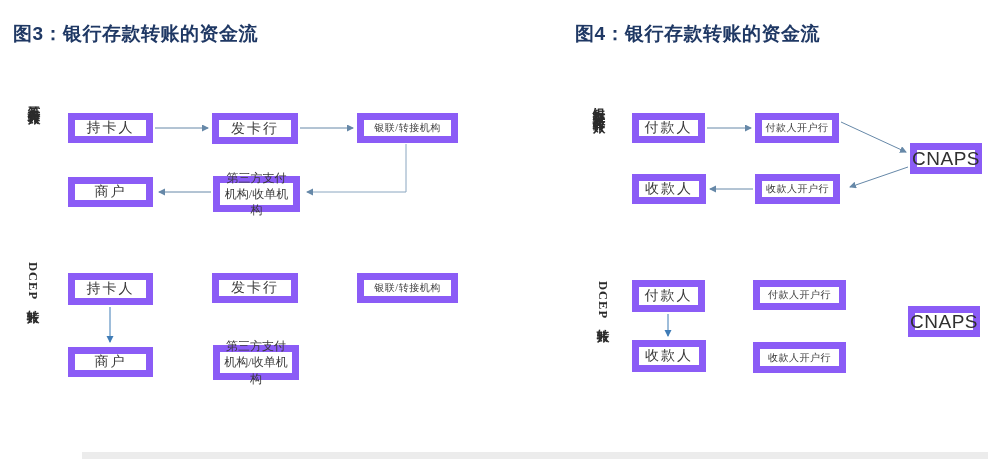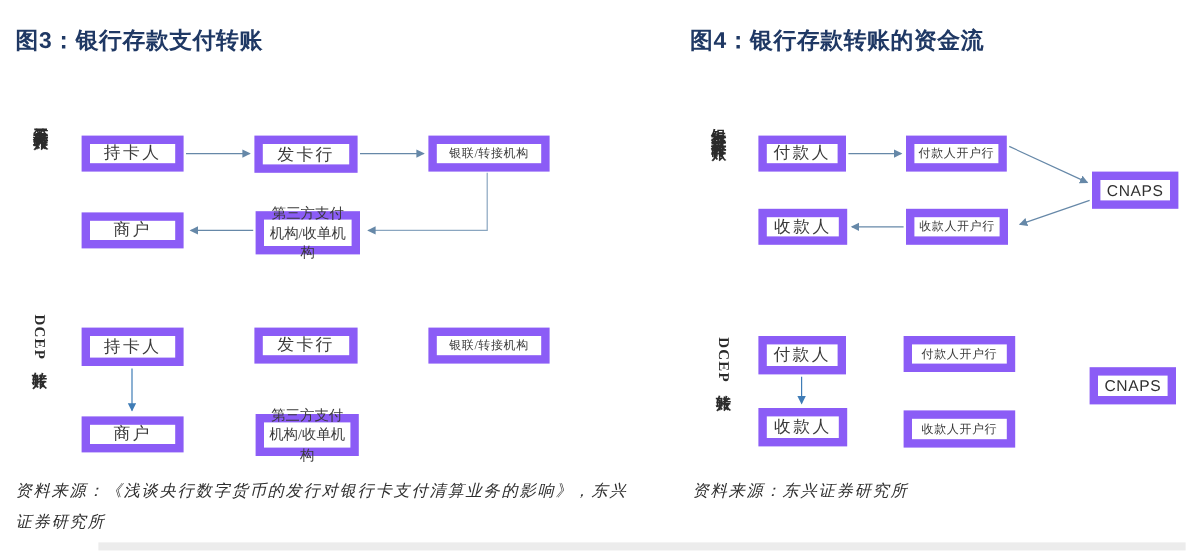--- a/index.html
+++ b/index.html
@@ -20,35 +20,35 @@
   .vlabel.tall{letter-spacing:2px;}
   .node{
     position:absolute;box-sizing:border-box;background:#ffffff;
     border:7px solid #8b5cf6;display:flex;align-items:center;justify-content:center;
     text-align:center;color:#3a3a3a;
     font-family:"Liberation Serif","DejaVu Serif",serif;
   }
   .node.big{font-size:14px;letter-spacing:2px;}
   .node.small{font-size:10px;letter-spacing:0.5px;}
   .node.multi{font-size:12px;line-height:1.35;padding:1px 3px;letter-spacing:0;}
-  .node.latin{font-family:"Liberation Sans","DejaVu Sans",sans-serif;font-size:13px;letter-spacing:0.5px;color:#303030;}
+  .node.latin{font-family:"Liberation Sans","DejaVu Sans",sans-serif;font-size:19px;letter-spacing:0.5px;color:#303030;}
   #arrows{position:absolute;left:0;top:0;pointer-events:none;}
   .footnote{
     position:absolute;font-style:italic;color:#2f2f2f;
     font-family:"Liberation Serif","DejaVu Serif",serif;
     font-size:13.5px;letter-spacing:1.5px;line-height:26px;
   }
   .bottom-strip{position:absolute;left:82px;top:452px;width:906px;height:7px;background:#ececec;}
 </style>
 </head>
 <body>
 
 <div id="canvas">
 
-  <div class="fig-title" style="left:13px;top:21px;">图3：银行存款支付转账</div>
+  <div class="fig-title" style="left:13px;top:21px;">图3：银行存款转账的资金流</div>
   <div class="fig-title" style="left:575px;top:21px;">图4：银行存款转账的资金流</div>
 
   <div class="vlabel" style="left:25px;top:96px;">第三方支付转账</div>
   <div class="vlabel" style="left:24px;top:262px;">DCEP转账</div>
   <div class="vlabel tall" style="left:590px;top:97px;">银行存款支付转账</div>
   <div class="vlabel" style="left:594px;top:281px;">DCEP转账</div>
 
   <div class="node big" style="left:68px;top:113px;width:85px;height:30px;">持卡人</div>
   <div class="node big" style="left:212px;top:113px;width:86px;height:31px;">发卡行</div>
   <div class="node small" style="left:357px;top:113px;width:101px;height:30px;">银联/转接机构</div>
@@ -87,17 +87,15 @@
     <polyline points="406,144 406,192 307,192" fill="none" stroke="#8aa6c0" stroke-width="1" marker-end="url(#headA)"></polyline>
     <line x1="211" y1="192" x2="159" y2="192" stroke="#6688a8" stroke-width="1" marker-end="url(#headA)"></line>
     <line x1="110" y1="307" x2="110" y2="342" stroke="#3f7cb6" stroke-width="1" marker-end="url(#headB)"></line>
     <line x1="707" y1="128" x2="751" y2="128" stroke="#6688a8" stroke-width="1" marker-end="url(#headA)"></line>
     <line x1="753" y1="189" x2="710" y2="189" stroke="#6688a8" stroke-width="1" marker-end="url(#headA)"></line>
     <line x1="841" y1="122" x2="906" y2="152" stroke="#6688a8" stroke-width="1" marker-end="url(#headA)"></line>
     <line x1="908" y1="167" x2="850" y2="187" stroke="#6688a8" stroke-width="1" marker-end="url(#headA)"></line>
     <line x1="668" y1="314" x2="668" y2="336" stroke="#3f7cb6" stroke-width="1" marker-end="url(#headB)"></line>
   </svg>
 
-  <div class="footnote" style="left:13px;top:396px;width:516px;">资料来源：《浅谈央行数字货币的发行对银行卡支付清算业务的影响》，东兴证券研究所</div>
-  <div class="footnote" style="left:577px;top:396px;width:410px;">资料来源：东兴证券研究所</div>
 
   <div class="bottom-strip"></div>
 </div>
 
 </body></html>

